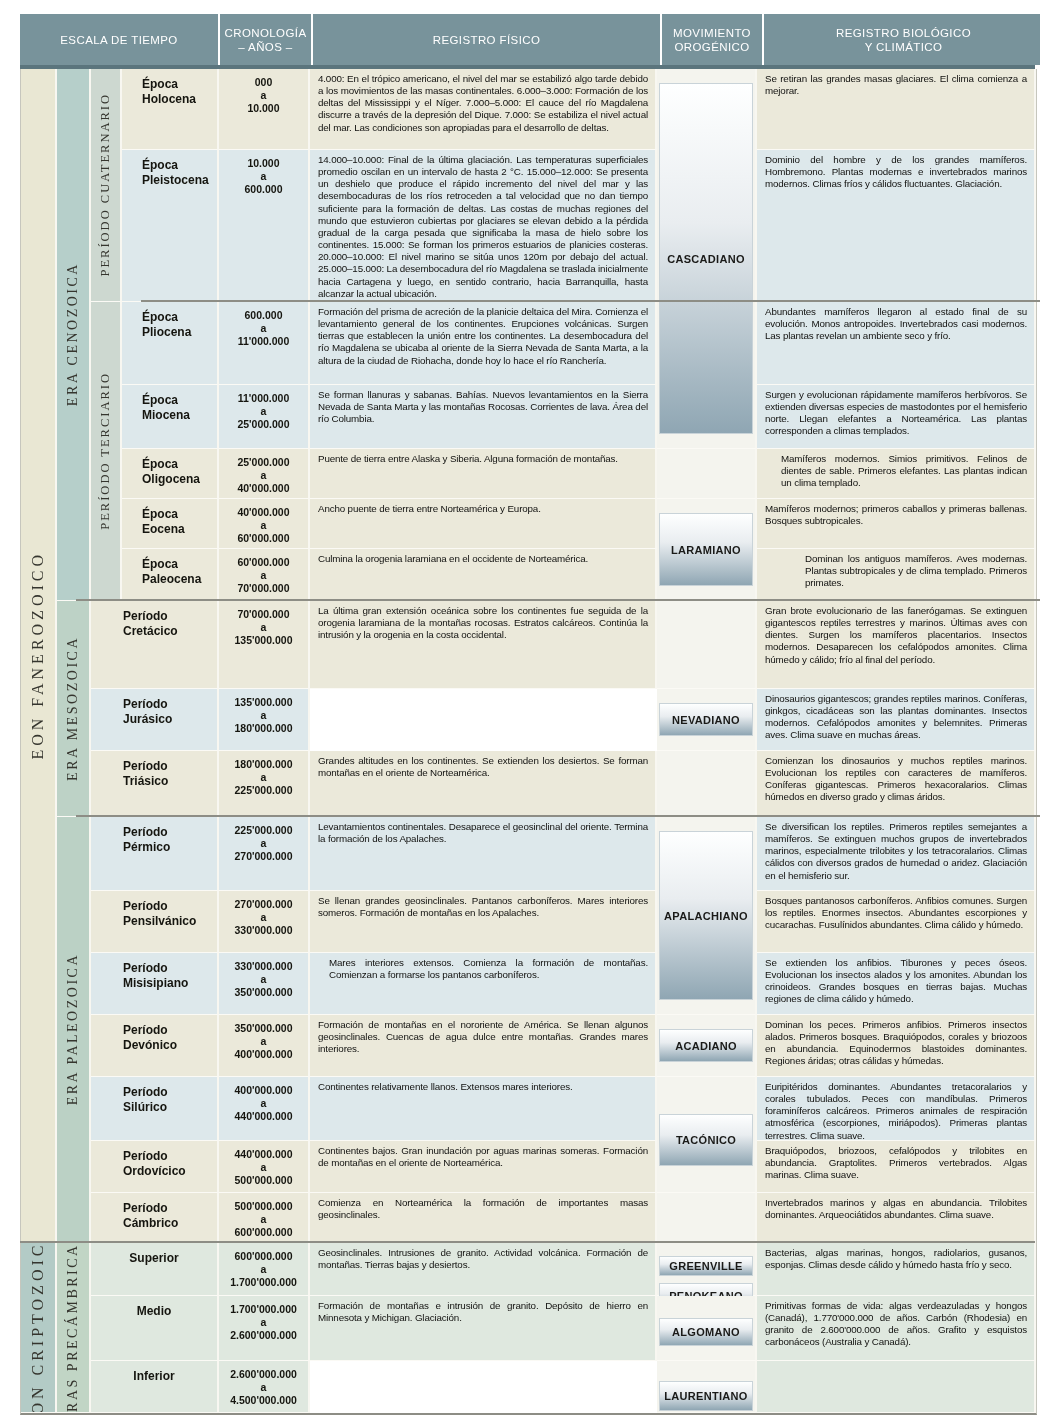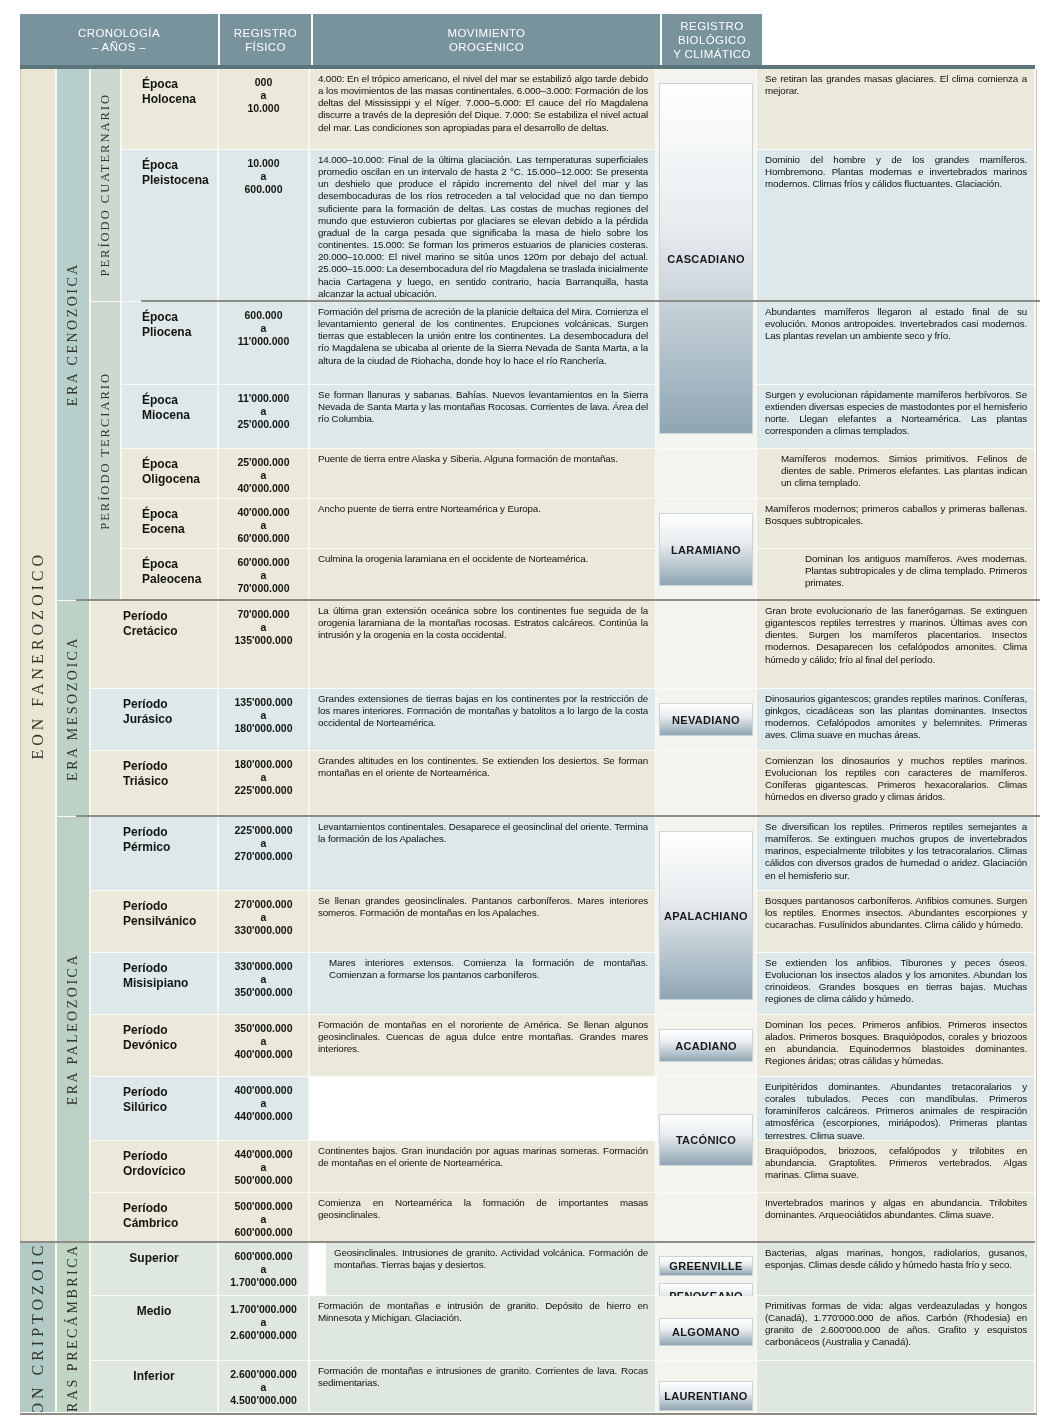--- a/index.html
+++ b/index.html
@@ -67,20 +67,23 @@
   .sep-3{top:815px;left:76px;width:979px;}
   .sep-4{top:1241px;left:20px;width:1015px;}
 </style>
 </head>
 <body>
 
 <div class="canvas">
 
   <div class="hdr">
     <div class="hcell">
+      <span>ESCALA DE TIEMPO</span>
+    </div>
+    <div class="hcell">
       <span>CRONOLOGÍA</span>
       <span>– AÑOS –</span>
     </div>
     <div class="hcell">
       <span>REGISTRO FÍSICO</span>
     </div>
     <div class="hcell">
       <span>MOVIMIENTO</span>
       <span>OROGÉNICO</span>
     </div>
@@ -207,21 +210,20 @@
       <div class="cell txt tint-c" style="grid-area: 8 / 8 / 9;">Gran brote evolucionario de las fanerógamas. Se extinguen gigantescos reptiles terrestres y marinos. Últimas aves con dientes. Surgen los mamíferos placentarios. Insectos modernos. Desaparecen los cefalópodos amonites. Clima húmedo y cálido; frío al final del período.</div>
       <div class="cell epoca tint-b merged" style="grid-area: 9 / 3 / 10 / 5;">
         <span>Período</span>
         <span>Jurásico</span>
       </div>
       <div class="cell crono tint-b" style="grid-area: 9 / 5 / 10;">
         <span>135'000.000</span>
         <span>a</span>
         <span>180'000.000</span>
       </div>
-      <div class="cell txt tint-b" style="grid-area: 9 / 6 / 10;">Grandes extensiones de tierras bajas en los continentes por la restricción de los mares interiores. Formación de montañas y batolitos a lo largo de la costa occidental de Norteamérica.</div>
       <div class="cell txt tint-b" style="grid-area: 9 / 8 / 10;">Dinosaurios gigantescos; grandes reptiles marinos. Coníferas, ginkgos, cicadáceas son las plantas dominantes. Insectos modernos. Cefalópodos amonites y belemnites. Primeras aves. Clima suave en muchas áreas.</div>
       <div class="cell epoca tint-c merged" style="grid-area: 10 / 3 / 11 / 5;">
         <span>Período</span>
         <span>Triásico</span>
       </div>
       <div class="cell crono tint-c" style="grid-area: 10 / 5 / 11;">
         <span>180'000.000</span>
         <span>a</span>
         <span>225'000.000</span>
       </div>
@@ -273,20 +275,21 @@
       <div class="cell txt tint-c" style="grid-area: 14 / 8 / 15;">Dominan los peces. Primeros anfibios. Primeros insectos alados. Primeros bosques. Braquiópodos, corales y briozoos en abundancia. Equinodermos blastoides dominantes. Regiones áridas; otras cálidas y húmedas.</div>
       <div class="cell epoca tint-b merged" style="grid-area: 15 / 3 / 16 / 5;">
         <span>Período</span>
         <span>Silúrico</span>
       </div>
       <div class="cell crono tint-b" style="grid-area: 15 / 5 / 16;">
         <span>400'000.000</span>
         <span>a</span>
         <span>440'000.000</span>
       </div>
+      <div class="cell txt tint-b" style="grid-area: 15 / 6 / 16;">Continentes relativamente llanos. Extensos mares interiores.</div>
       <div class="cell txt tint-b" style="grid-area: 15 / 8 / 16;">Euripitéridos dominantes. Abundantes tretacoralarios y corales tubulados. Peces con mandíbulas. Primeros foraminíferos calcáreos. Primeros animales de respiración atmosférica (escorpiones, miriápodos). Primeras plantas terrestres. Clima suave.</div>
       <div class="cell epoca tint-c merged" style="grid-area: 16 / 3 / 17 / 5;">
         <span>Período</span>
         <span>Ordovícico</span>
       </div>
       <div class="cell crono tint-c" style="grid-area: 16 / 5 / 17;">
         <span>440'000.000</span>
         <span>a</span>
         <span>500'000.000</span>
       </div>
@@ -305,21 +308,21 @@
       <div class="cell txt tint-c" style="grid-area: 17 / 8 / 18;">Invertebrados marinos y algas en abundancia. Trilobites dominantes. Arqueociátidos abundantes. Clima suave.</div>
       <div class="cell epoca tint-g center" style="grid-area: 18 / 3 / 19 / 5;">
         <span></span>
         <span>Superior</span>
       </div>
       <div class="cell crono tint-g" style="grid-area: 18 / 5 / 19;">
         <span>600'000.000</span>
         <span>a</span>
         <span>1.700'000.000</span>
       </div>
-      <div class="cell txt tint-g" style="grid-area: 18 / 6 / 19; margin-left: 16px;">Geosinclinales. Intrusiones de granito. Actividad volcánica. Formación de montañas. Tierras bajas y desiertos.</div>
+      <div class="cell txt tint-g" style="grid-area: 18 / 6 / 19;">Geosinclinales. Intrusiones de granito. Actividad volcánica. Formación de montañas. Tierras bajas y desiertos.</div>
       <div class="cell txt tint-g" style="grid-area: 18 / 8 / 19;">Bacterias, algas marinas, hongos, radiolarios, gusanos, esponjas. Climas desde cálido y húmedo hasta frío y seco.</div>
       <div class="cell epoca tint-g center" style="grid-area: 19 / 3 / 20 / 5;">
         <span></span>
         <span>Medio</span>
       </div>
       <div class="cell crono tint-g" style="grid-area: 19 / 5 / 20;">
         <span>1.700'000.000</span>
         <span>a</span>
         <span>2.600'000.000</span>
       </div>
@@ -327,21 +330,20 @@
       <div class="cell txt tint-g" style="grid-area: 19 / 8 / 20;">Primitivas formas de vida: algas verdeazuladas y hongos (Canadá), 1.770'000.000 de años. Carbón (Rhodesia) en granito de 2.600'000.000 de años. Grafito y esquistos carbonáceos (Australia y Canadá).</div>
       <div class="cell epoca tint-g center" style="grid-area: 20 / 3 / 21 / 5;">
         <span></span>
         <span>Inferior</span>
       </div>
       <div class="cell crono tint-g" style="grid-area: 20 / 5 / 21;">
         <span>2.600'000.000</span>
         <span>a</span>
         <span>4.500'000.000</span>
       </div>
-      <div class="cell txt tint-g" style="grid-area: 20 / 6 / 21;">Formación de montañas e intrusiones de granito. Corrientes de lava. Rocas sedimentarias.</div>
       <div class="cell txt tint-g" style="grid-area: 20 / 8 / 21;"></div>
       <div class="cell mov" style="grid-area: 1 / 7 / 5;">
         <div class="box box-cascadiano">CASCADIANO</div>
       </div>
       <div class="cell mov" style="grid-area: 5 / 7 / 6;"></div>
       <div class="cell mov" style="grid-area: 6 / 7 / 8;">
         <div class="box box-laramiano">LARAMIANO</div>
       </div>
       <div class="cell mov" style="grid-area: 8 / 7 / 9;"></div>
       <div class="cell mov" style="grid-area: 9 / 7 / 10;">

